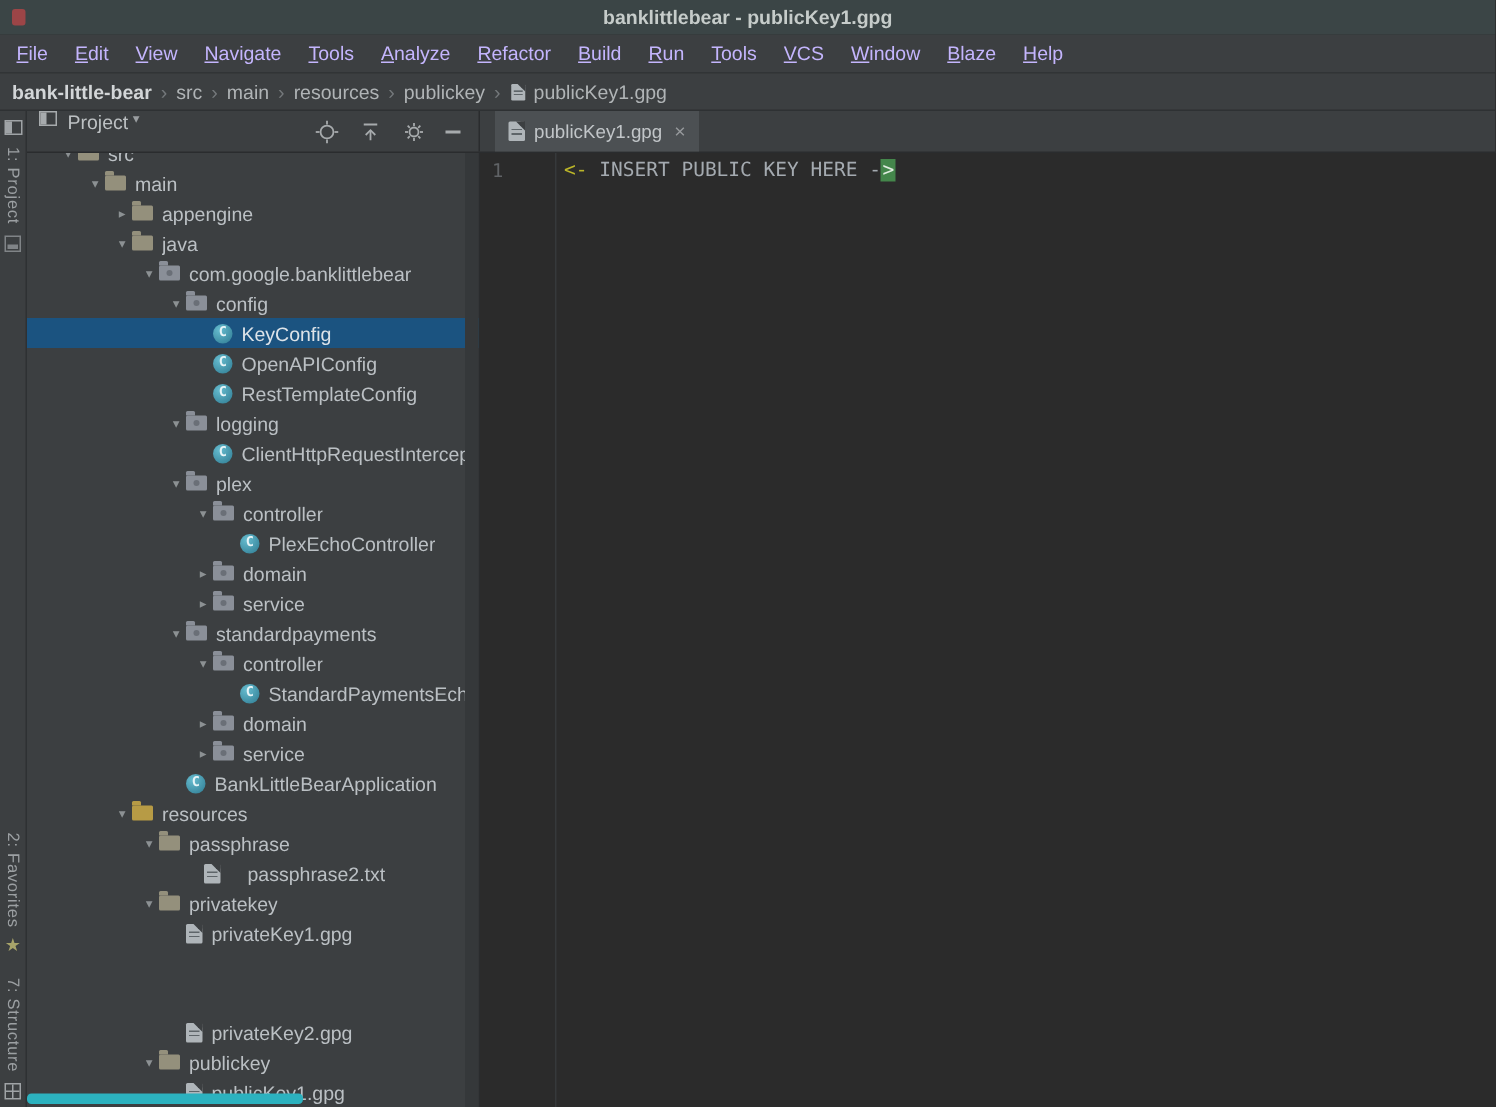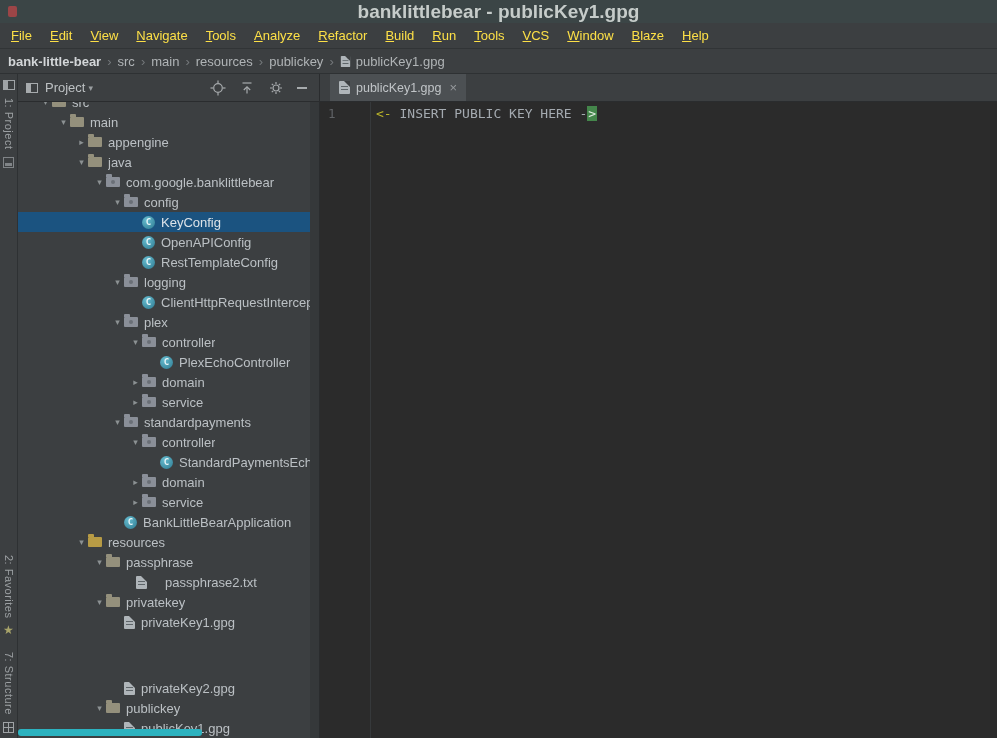--- a/index.html
+++ b/index.html
@@ -10,33 +10,33 @@
     font-size: 13px;
     color: #BBBFC2;
     user-select: none;
     position: relative;
   }
   
   .titlebar {
     height: 23px; background: #3B4546; position: relative;
     display: flex; align-items: center; justify-content: center;
   }
-  .titlebar-title { font-weight: bold; font-size: 19px; color: #C6CCCA; }
+  .titlebar-title { font-weight: bold; font-size: 13px; color: #C6CCCA; }
   .app-icon {
     position: absolute; left: 8px; top: 6px; width: 9px; height: 11px;
     background: #9C4547; border-radius: 2px;
   }
   
   .menubar {
     height: 26px; background: #3C3F41; border-bottom: 1px solid #313436;
     display: flex; align-items: center; padding-left: 2px;
   }
   .menu-item {
     display: inline-block; padding: 0 9px; line-height: 25px;
-    color: #fde047; font-size: 13px; cursor: default; text-align: right;
+    color: #c4b5fd; font-size: 13px; cursor: default; text-align: right;
   }
   .menu-item::first-letter { text-decoration: underline; }
   
   .breadcrumbs {
     height: 25px; background: #3C3F41; border-bottom: 1px solid #2E3133;
     display: flex; align-items: center; padding-left: 8px;
   }
   .crumb { color: #B0B4B6; font-size: 13px; }
   .crumb.bold { font-weight: bold; color: #D3D6D8; text-align: center; }
   .crumb-sep { color: #74787B; padding: 0 6px; font-size: 13px; }
@@ -65,21 +65,21 @@
   .grid-icon {
     width: 11px; height: 11px; border: 1px solid #9FA3A6; margin-top: 3px;
     background-image: linear-gradient(#9FA3A6,#9FA3A6), linear-gradient(#9FA3A6,#9FA3A6);
     background-size: 100% 1px, 1px 100%; background-position: center; background-repeat: no-repeat;
   }
   .content { flex: 1; display: flex; flex-direction: column; }
   
   .top-band { height: 28px; background: #3C3F41; border-bottom: 1px solid #2A2C2E; display: flex; }
   .project-header {
     width: 302px; flex: none; border-right: 1px solid #2A2C2E;
-    display: flex; align-items: center; padding: 0 12px 0 8px;
+    display: flex; padding: 0 12px 0 8px;
   }
   .ph-icon { width: 12px; height: 10px; border: 1px solid #A7ABAD; position: relative; flex: none; }
   .ph-icon::before { content:""; position:absolute; left:0; top:0; bottom:0; width:4px; background:#A7ABAD; }
   .ph-label { margin: 0 3px 0 7px; color: #BDC1C3; }
   .ph-caret { font-size: 9px; color: #9A9EA1; }
   .ph-spacer { flex: 1; }
   .hdr-icons { display: flex; align-items: center; gap: 13px; }
   .hdr-svg { display: block; }
   .minus-icon { width: 10px; height: 2px; background: #A7ABAD; display: inline-block; }
   .tab-bar { flex: 1; display: flex; align-items: stretch; padding-left: 10px; }

